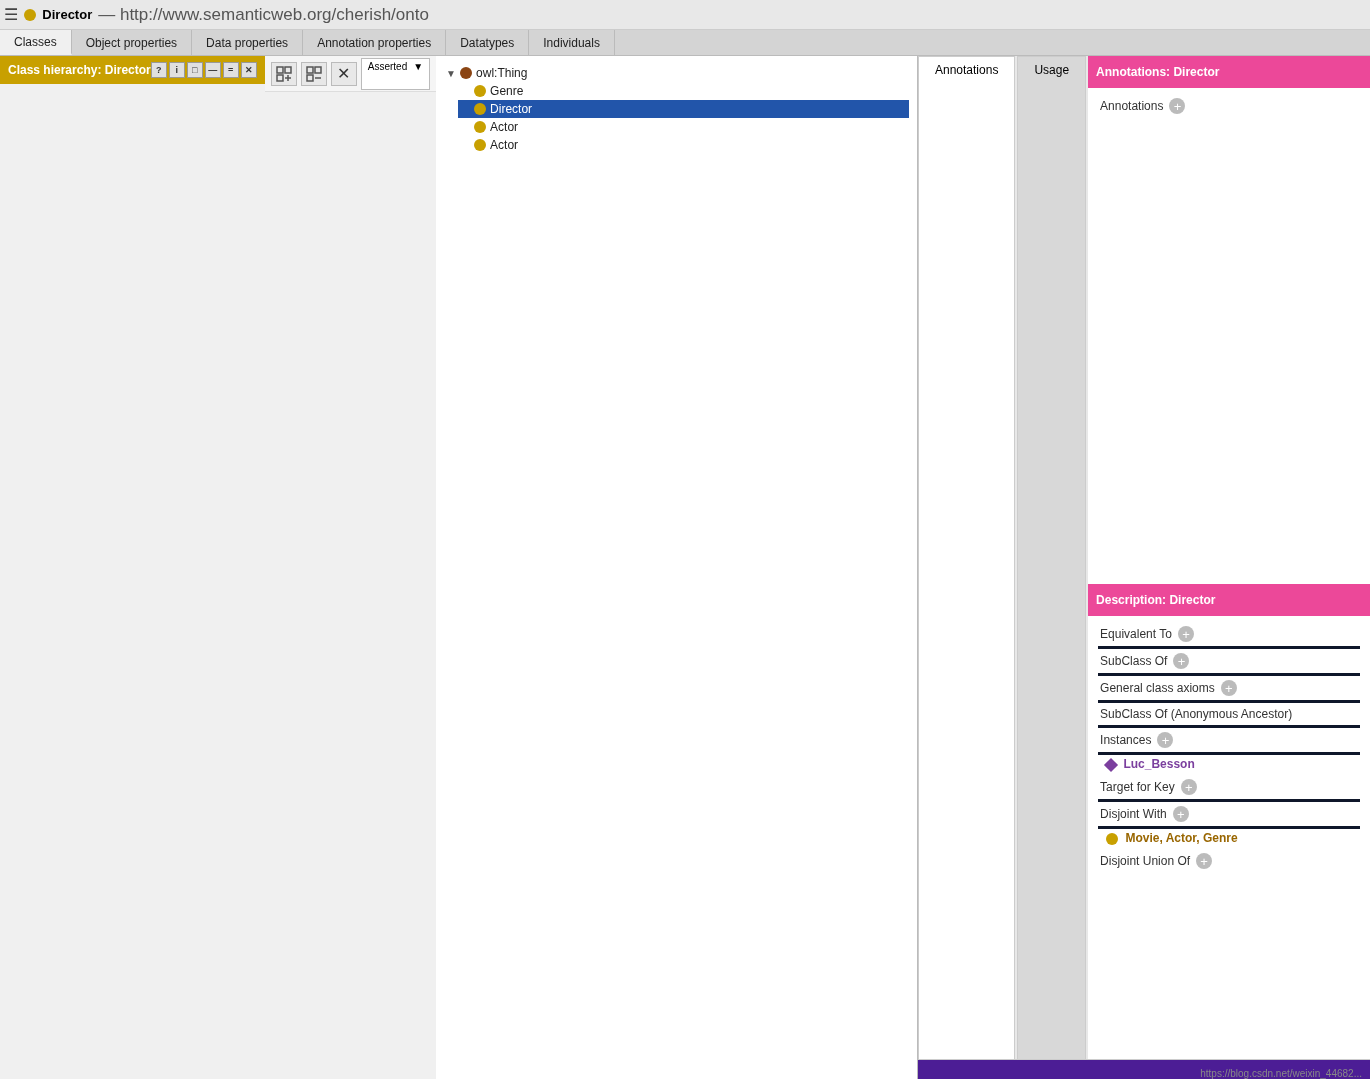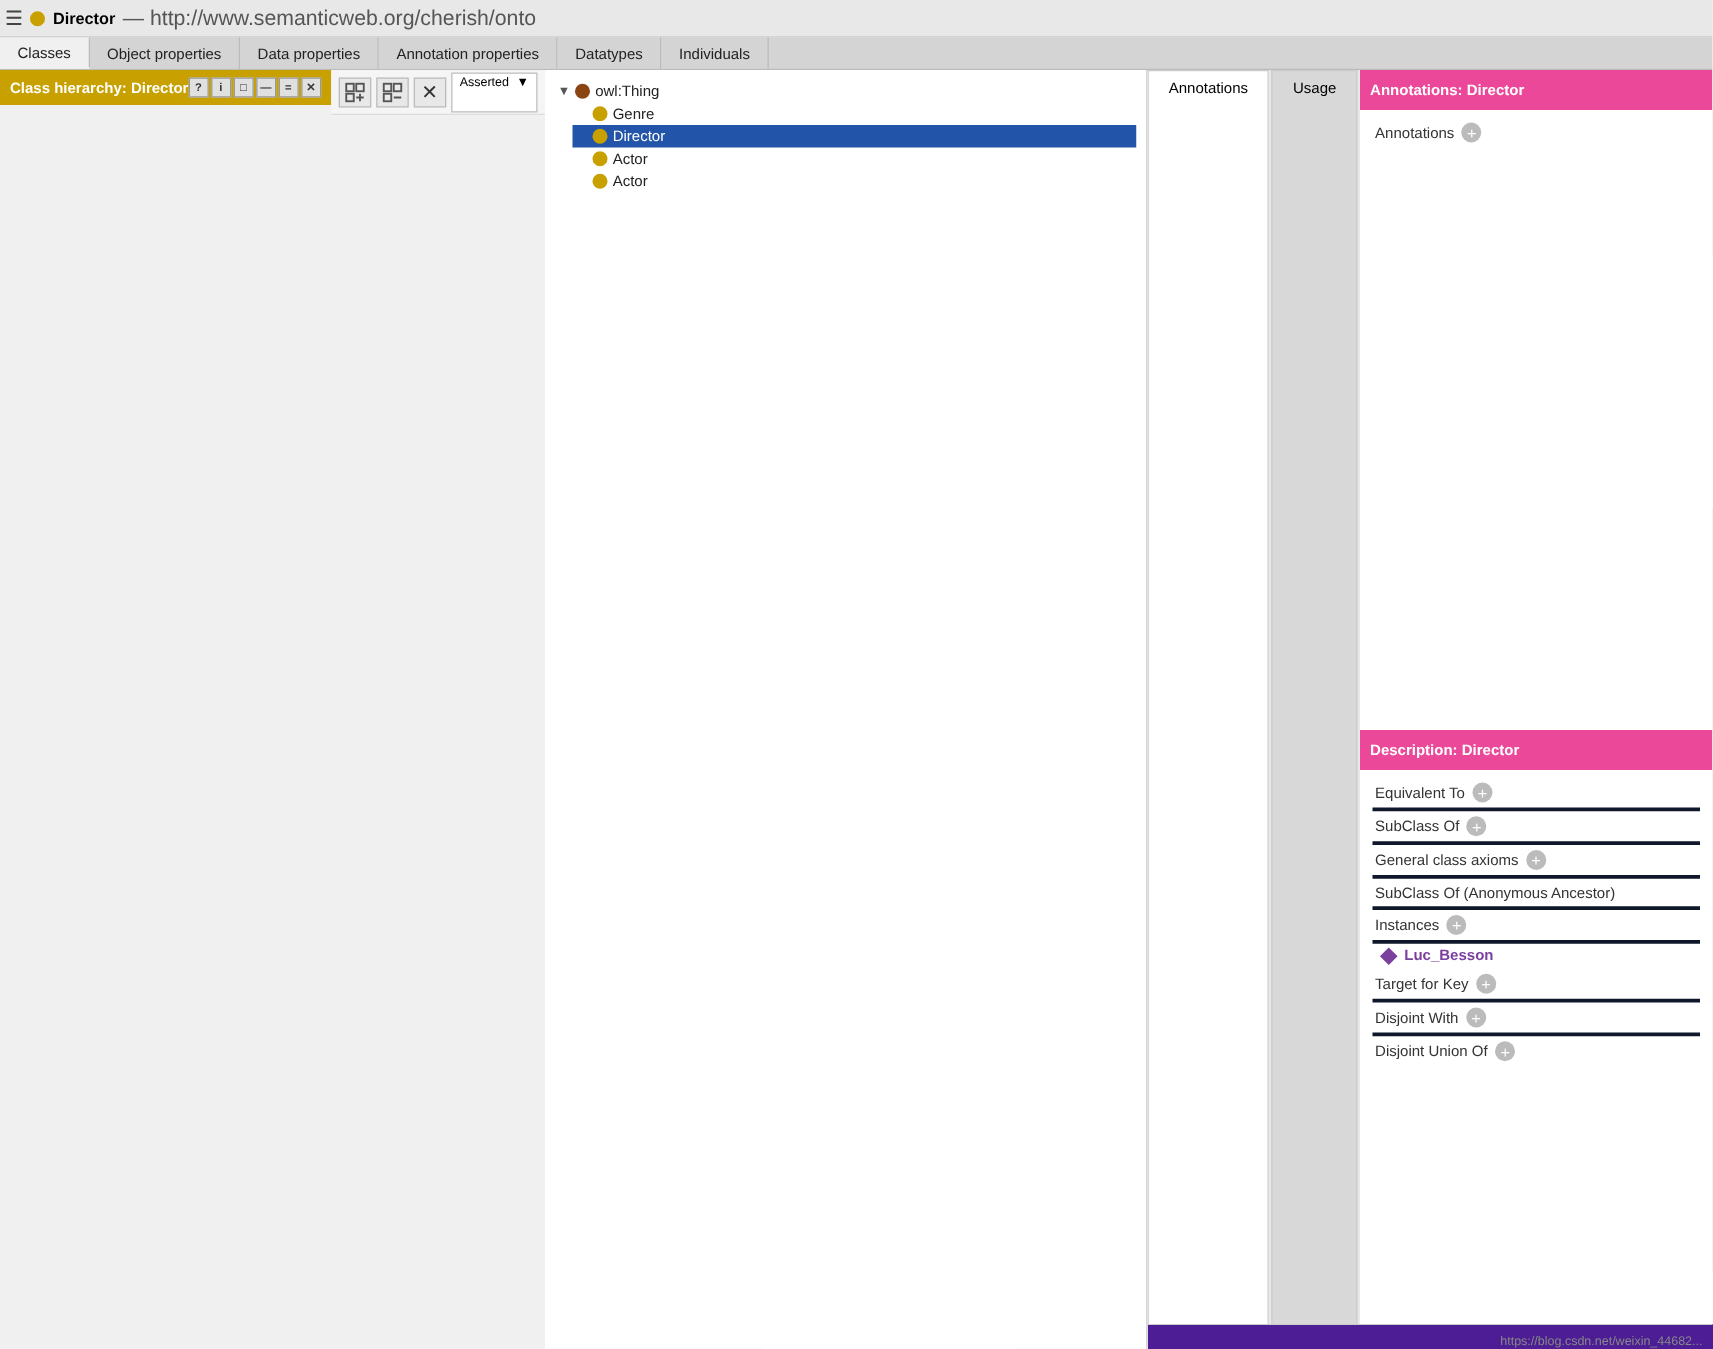--- a/index.html
+++ b/index.html
@@ -417,20 +417,24 @@
 
         <div class="section-row">
           <span>Target for Key</span>
           <div class="add-btn">+</div>
         </div>
 
         <div class="section-row">
           <span>Disjoint With</span>
           <div class="add-btn">+</div>
         </div>
+        <div style="padding: 2px 8px 4px 8px;">
+          <span style="width:12px;height:12px;border-radius:50%;background:#c8a000;display:inline-block;margin-right:4px;vertical-align:middle;"></span>
+          <span class="disjoint-link">Movie, Actor, Genre</span>
+        </div>
 
         <div class="section-row">
           <span>Disjoint Union Of</span>
           <div class="add-btn">+</div>
         </div>
 
       </div>
     </div>
 
     <div id="status-bar">

